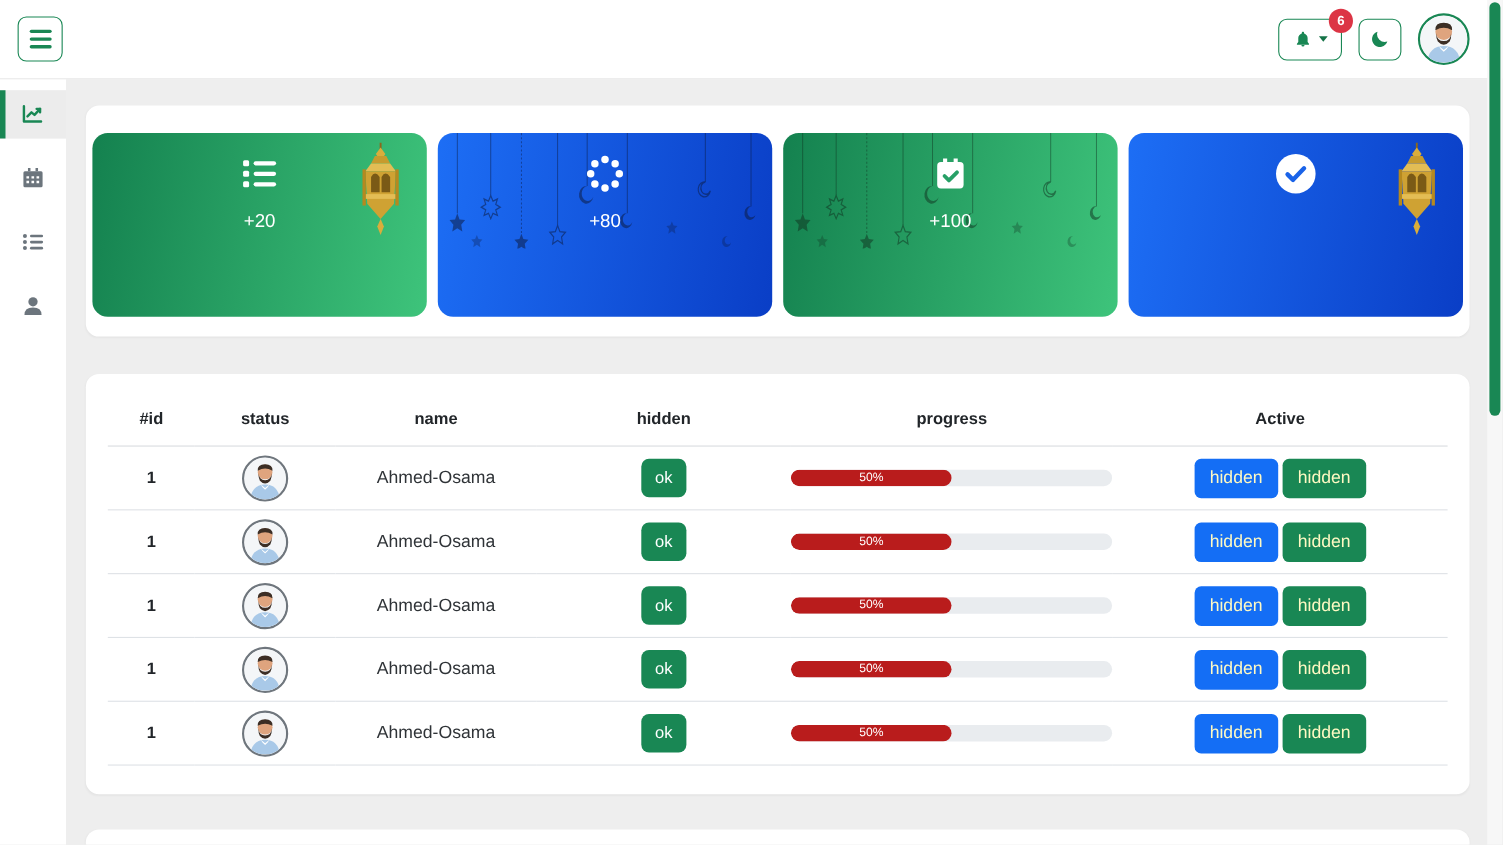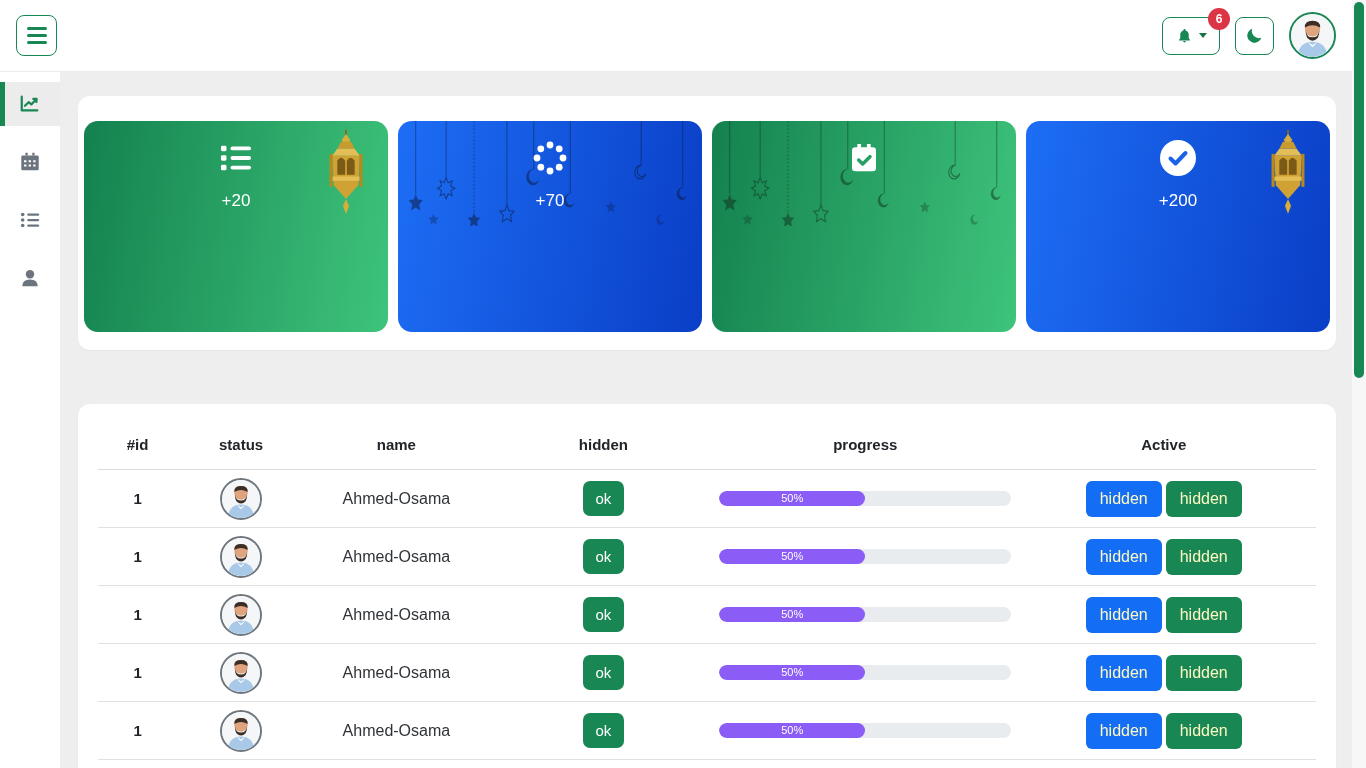--- a/index.html
+++ b/index.html
@@ -33,46 +33,46 @@
   .side-item.active { background:#ececec; box-shadow:inset 5px 0 0 #198754; }
   .side-item svg { width:22px; height:22px; }
 
   
   .main { position:absolute; top:72px; left:60px; width:1306px; height:696px; background:#eeeeee;
           padding:24px 30px 0 18px; overflow:hidden; }
   .panel { background:#ffffff; border-radius:12px; box-shadow:0 1px 2px rgba(0,0,0,0.04); }
 
   
   .stats-panel { padding:25px 6px 18px; display:flex; gap:10px; }
-  .stat-card { flex:1; height:211px; border-radius:14px; position:relative; overflow:hidden;
+  .stat-card { flex:1; height:167px; border-radius:14px; position:relative; overflow:hidden;
                color:#fff; text-align:center; cursor:pointer; }
   .stat-card.green { background:linear-gradient(100deg,#14814f,#3ec47b); }
   .stat-card.blue  { background:linear-gradient(100deg,#1d6ef5,#0a3ec6); }
   .stat-icon { margin:17px auto 0; width:40px; height:40px; display:flex; align-items:center; justify-content:center; position:relative; z-index:2; }
   .stat-value { margin-top:13px; font-size:17px; position:relative; z-index:2; }
   .stat-label { margin-top:18px; font-size:18px; position:relative; z-index:2; }
   .lantern { position:absolute; top:6px; right:16px; width:52px; height:92px; z-index:1; }
   .ornaments { position:absolute; top:0; left:0; width:100%; height:105px; z-index:1; }
   .ornaments.on-blue  { color:#0e1e46; opacity:.55; }
   .ornaments.on-green { color:#10301f; opacity:.5; }
 
   
-  .table-panel { margin-top:54px; padding:18px 20px 26px; }
+  .table-panel { margin-top:34px; padding:18px 20px 26px; }
   table { width:100%; border-collapse:collapse; }
   th { font-size:15px; font-weight:bold; color:#212529; padding:14px 0 16px; border-bottom:1px solid #d9dcdf; text-align:center; }
   td { height:58px; border-bottom:1px solid #dee2e6; text-align:center; vertical-align:middle;
        font-size:15px; color:#212529; }
   td.cell-id { font-weight:bold; }
   td.cell-name { font-size:16px; color:#2f3337; }
   .row-avatar { width:42px; height:42px; border-radius:50%; border:2px solid #6f767d; overflow:hidden;
                 background:#f4f6f8; margin:4px auto; }
   .badge-ok { display:inline-block; background:#198754; color:#fff; font-size:15px;
               padding:9px 13px; border-radius:7px; cursor:pointer; }
   .progress-track { width:100%; height:15px; background:#e9ecef; border-radius:8px; overflow:hidden; }
-  .progress-fill { height:100%; background:#8b5cf6; border-radius:8px;
+  .progress-fill { height:100%; background:#b91c1c; border-radius:8px;
                    display:flex; align-items:center; justify-content:center;
                    color:#fff; font-size:11px; line-height:1; }
   .actions { display:flex; gap:4px; justify-content:center; }
   .btn { border:none; color:#fef9c3; font-size:16px; padding:9px 14px; border-radius:6px; cursor:pointer;
          font-family:"Liberation Sans", sans-serif; }
   .btn.blue { background:#146ef5; }
   .btn.green { background:#198754; }
 
   .bottom-panel { margin-top:32px; height:120px; }
 
@@ -223,21 +223,21 @@
               <circle cx="18" cy="5" r="3.4"></circle>
               <circle cx="27.2" cy="8.8" r="3.4"></circle>
               <circle cx="31" cy="18" r="3.4"></circle>
               <circle cx="27.2" cy="27.2" r="3.4"></circle>
               <circle cx="18" cy="31" r="3.4"></circle>
               <circle cx="8.8" cy="27.2" r="3.4"></circle>
               <circle cx="5" cy="18" r="3.4"></circle>
               <circle cx="8.8" cy="8.8" r="3.4"></circle>
             </svg>
         </div>
-        <div class="stat-value">+70</div>
+        <div class="stat-value">+80</div>
       </div>
 
       <div class="stat-card green">
         <svg class="ornaments on-green" viewBox="0 0 600 170" preserveAspectRatio="none">
           <g stroke="currentColor" stroke-width="1.6" fill="none">
             <line x1="35" y1="0" x2="35" y2="118"></line>
               <line x1="95" y1="0" x2="95" y2="92"></line>
             <line x1="150" y1="0" x2="150" y2="148" stroke-dasharray="3,3"></line>
               <line x1="215" y1="0" x2="215" y2="136"></line>
             <line x1="268" y1="0" x2="268" y2="78"></line>
@@ -259,20 +259,21 @@
             <path d="M520 152 a6 6 0 1 0 6 9 a8 8 0 1 1 -6 -9 z" opacity=".6"></path>
           </g>
         </svg>
         <div class="stat-icon">
           <svg width="32" height="32" viewBox="0 0 24 24">
               <path fill="#ffffff" d="M7 1.5h2.8v3.5H7zM14.2 1.5H17v3.5h-2.8z"></path>
               <rect x="3" y="4" width="18" height="18" rx="2.5" fill="#ffffff"></rect>
               <path d="M8 13.5 l3 3 5.5-5.5" fill="none" stroke="#27a066" stroke-width="2.6" stroke-linecap="round" stroke-linejoin="round"></path>
             </svg>
         </div>
+        <div class="stat-value">+100</div>
       </div>
 
       <div class="stat-card blue">
         <svg class="lantern" viewBox="0 0 60 100">
           <line x1="30" y1="0" x2="30" y2="8" stroke="#8a671c" stroke-width="2"></line>
           <polygon points="30,5 35,12 30,19 25,12" fill="#d9ad3c"></polygon>
           <polygon points="24,14 36,14 40,22 20,22" fill="#c79b2e"></polygon>
           <polygon points="20,22 40,22 46,30 14,30" fill="#e3bd55"></polygon>
           <path d="M14 30 H46 L44 64 L30 80 L16 64 Z" fill="#cfa233"></path>
           <path d="M20 36 q4 -7 9 0 v16 h-9 z" fill="#7a5a16"></path>
@@ -281,21 +282,20 @@
           <rect x="11" y="28" width="3.5" height="38" fill="#b5891f"></rect>
           <rect x="45.5" y="28" width="3.5" height="38" fill="#b5891f"></rect>
           <polygon points="30,80 33.5,88 30,97 26.5,88" fill="#d9ad3c"></polygon>
         </svg>
         <div class="stat-icon">
           <svg width="38" height="38" viewBox="0 0 38 38">
               <circle cx="19" cy="19" r="18" fill="#ffffff"></circle>
               <path d="M11.5 19.5 l5 5 10-10.5" fill="none" stroke="#1a63e8" stroke-width="4" stroke-linecap="round" stroke-linejoin="round"></path>
             </svg>
         </div>
-        <div class="stat-value">+200</div>
       </div>
 
     </div>
 
     <div class="panel table-panel">
       <table>
         <colgroup>
             <col style="width:6.5%">
             <col style="width:10.5%">
             <col style="width:15%">

